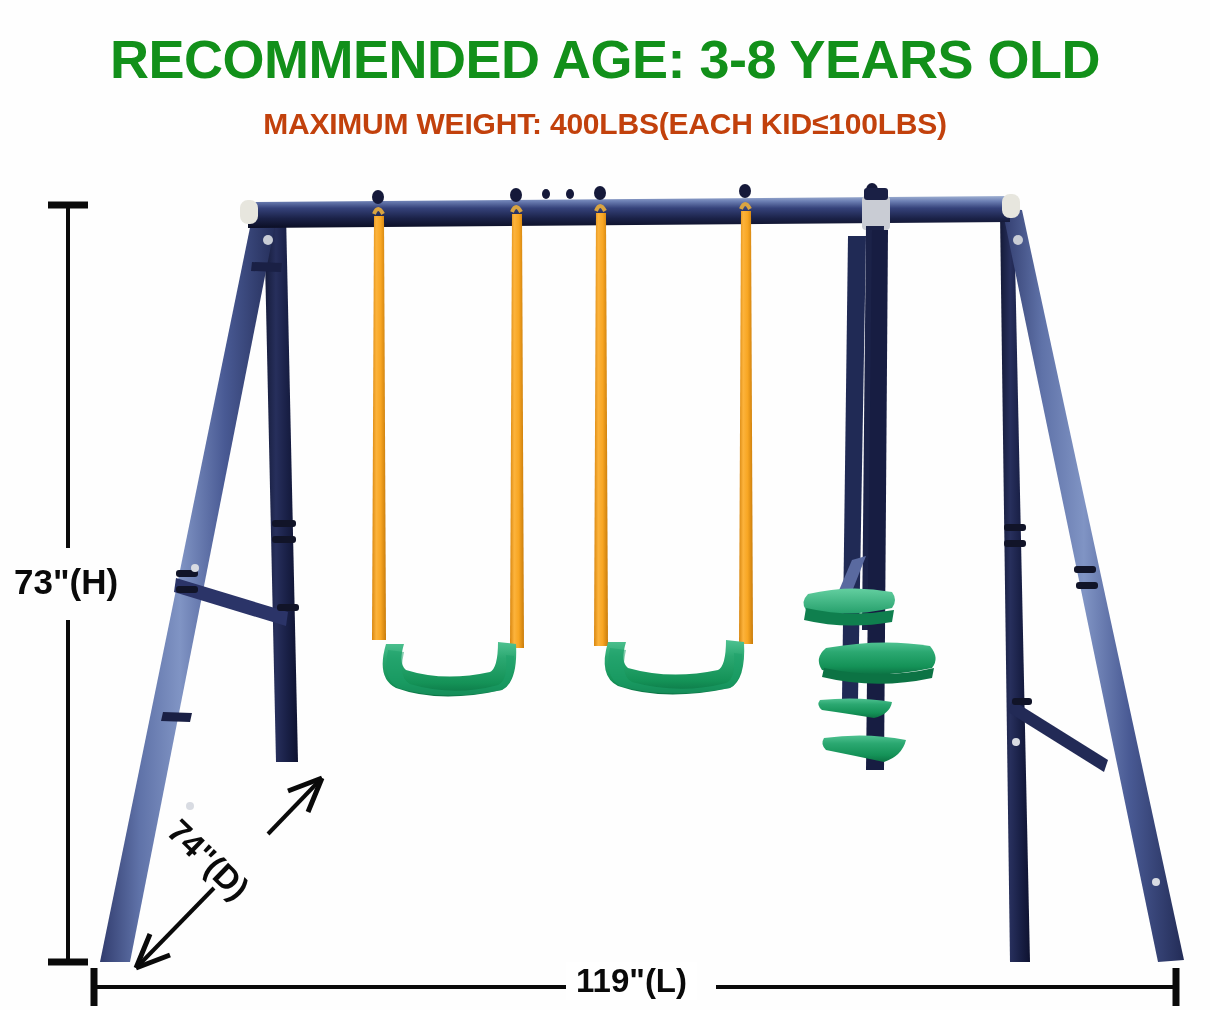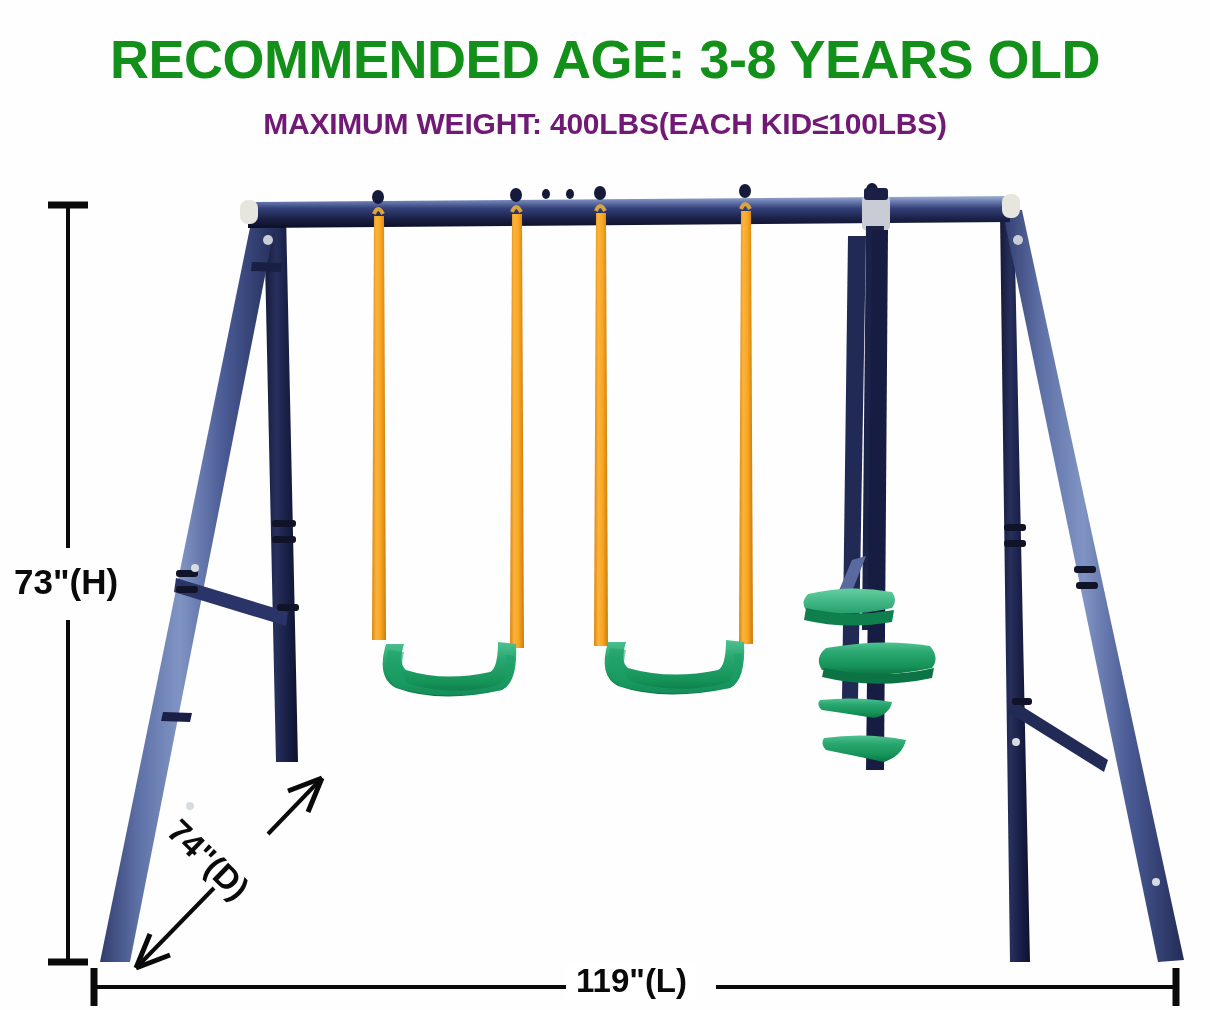--- a/index.html
+++ b/index.html
@@ -33,21 +33,21 @@
     transform:rotate(44deg);transform-origin:left top;
   }
 </style>
 </head>
 <body>
 
 <div id="stage">
 
   <div class="hdr" id="title" style="color: rgb(18, 144, 26);">RECOMMENDED AGE: 3-8 YEARS OLD</div>
 
-  <div class="hdr" id="subtitle" style="color: #701a75;">MAXIMUM WEIGHT: 400LBS(EACH KID≤100LBS)</div>
+  <div class="hdr" id="subtitle" style="color: #c2410c;">MAXIMUM WEIGHT: 400LBS(EACH KID≤100LBS)</div>
 
   <svg id="svgwrap" viewBox="0 0 1210 1010">
     <defs>
       <linearGradient id="gLightLeg" x1="0" y1="0" x2="1" y2="0">
         <stop offset="0%" stop-color="#313c6e"></stop>
         <stop offset="22%" stop-color="#5f72a8"></stop>
         <stop offset="45%" stop-color="#8094c4"></stop>
         <stop offset="70%" stop-color="#495a94"></stop>
         <stop offset="100%" stop-color="#232c57"></stop>
       </linearGradient>

